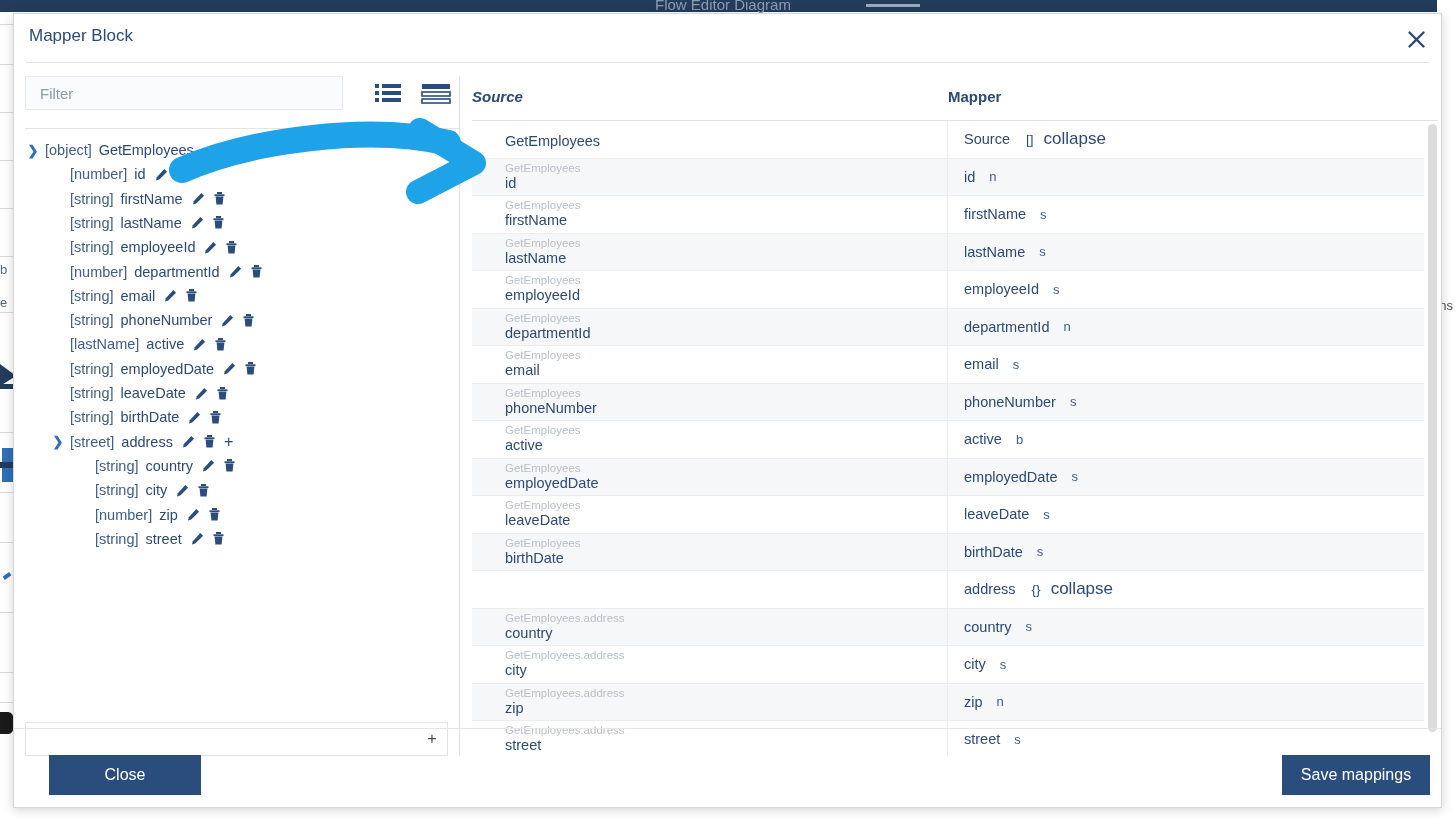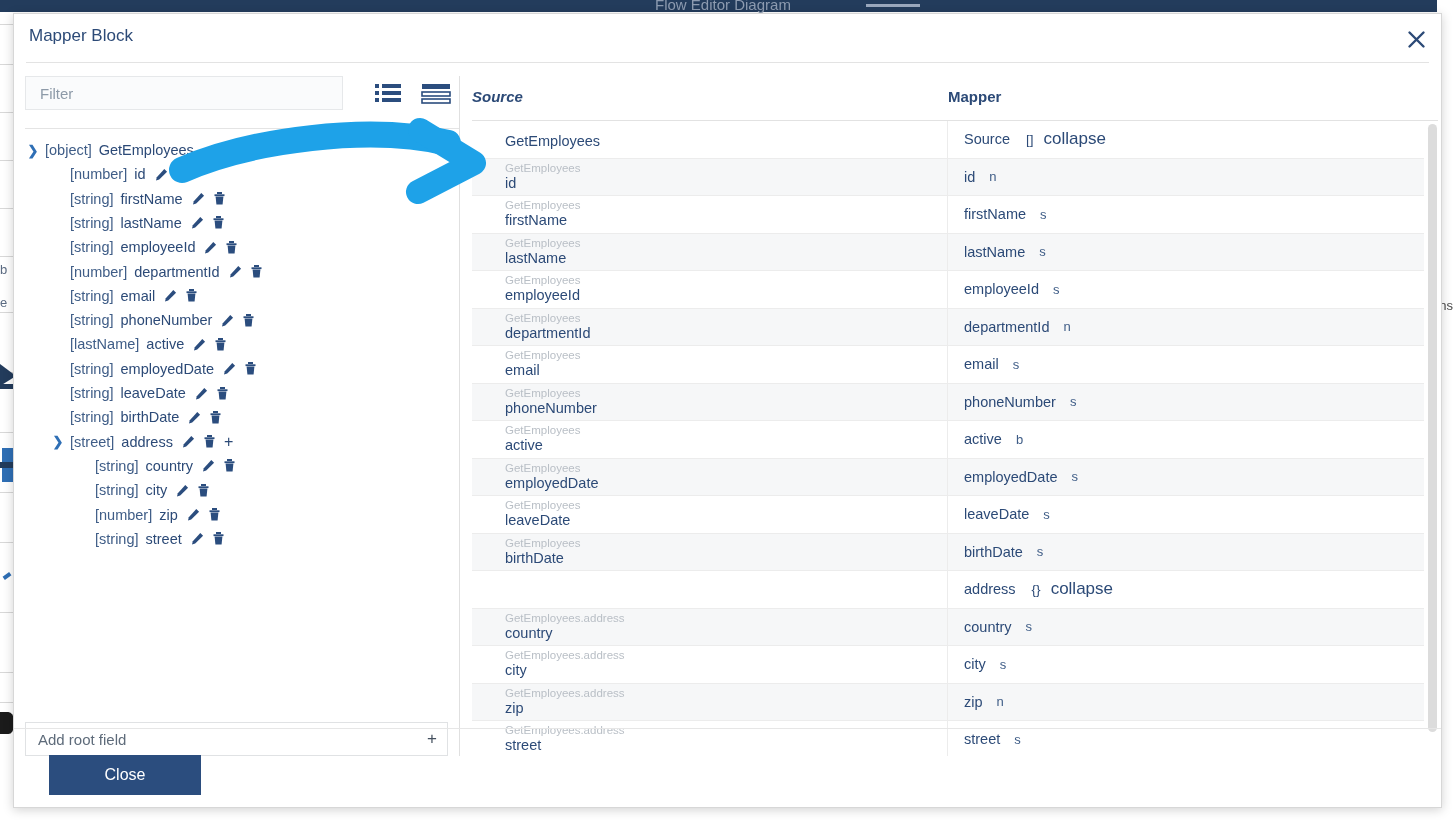--- a/index.html
+++ b/index.html
@@ -623,21 +623,20 @@
               <rect x="3" y="0" width="5" height="2" fill="#2b4d7e"></rect>
               <rect x="0.5" y="2.3" width="10" height="1.8" fill="#2b4d7e"></rect>
               <path d="M1.6 4.6 L9.4 4.6 L8.6 12.6 L2.4 12.6 Z" fill="#2b4d7e"></path>
             </svg>
           </span>
         </div>
       </div>
   </div>
 
   <div id="add-root-wrap">
-    <input id="add-root-input" type="text" placeholder="Add root field" style="">
     <span id="add-root-plus">+</span>
   </div>
 
   <div id="panel-split"></div>
 
   <div id="right-panel">
     <span class="col-header" id="col-header-source">Source</span>
     <span class="col-header" id="col-header-target">Mapper</span>
 
     <div id="table-scroll">
@@ -814,18 +813,19 @@
           </div>
         </div>
     </div>
 
     <div id="table-scrollbar-track"></div>
     <div id="table-scrollbar-thumb"></div>
   </div>
 
   <div id="footer-divider"></div>
   <button class="footer-btn" id="btn-close">Close</button>
+  <button class="footer-btn" id="btn-save">Save mappings</button>
 </div>
 
 <svg id="annotation-arrow" viewBox="0 0 1455 821">
   <path d="M 182 170 C 250 140, 370 124, 448 143" stroke="#1ea2e8" stroke-width="26" fill="none" stroke-linecap="round"></path>
   <path d="M 420 130 L 474 163 L 418 192" stroke="#1ea2e8" stroke-width="24" fill="none" stroke-linecap="round" stroke-linejoin="round"></path>
 </svg>
 
 </body></html>

